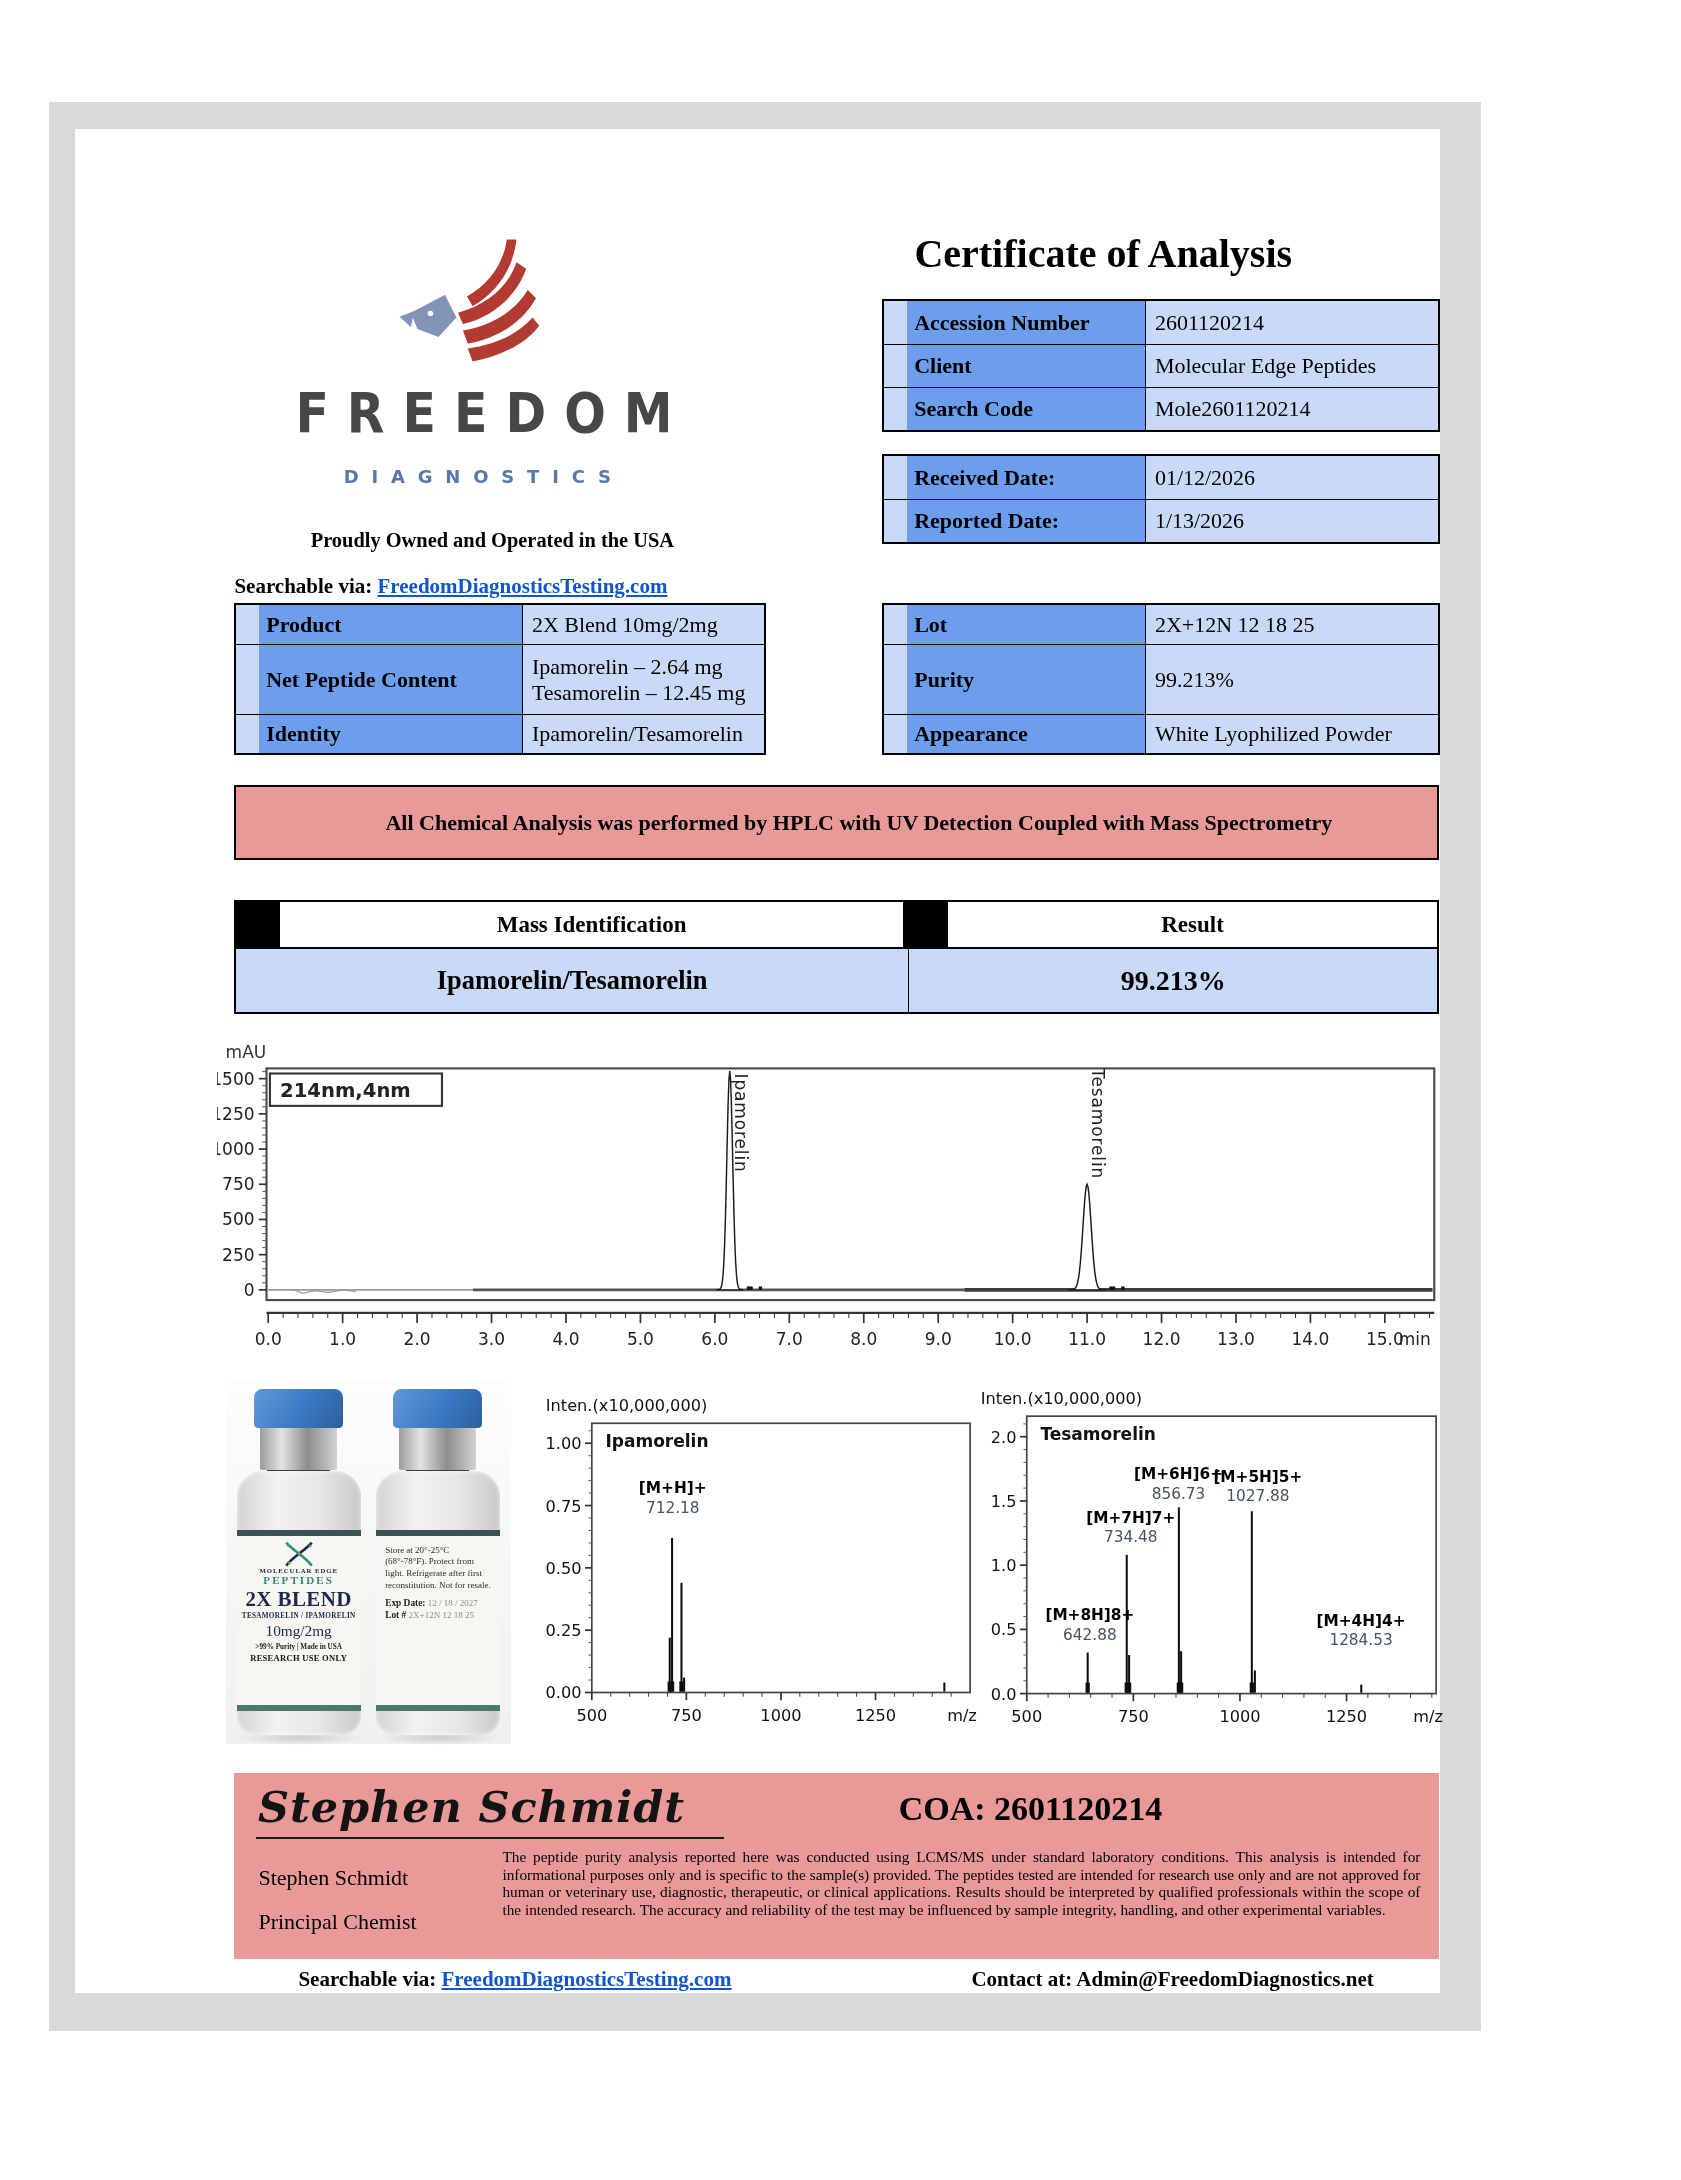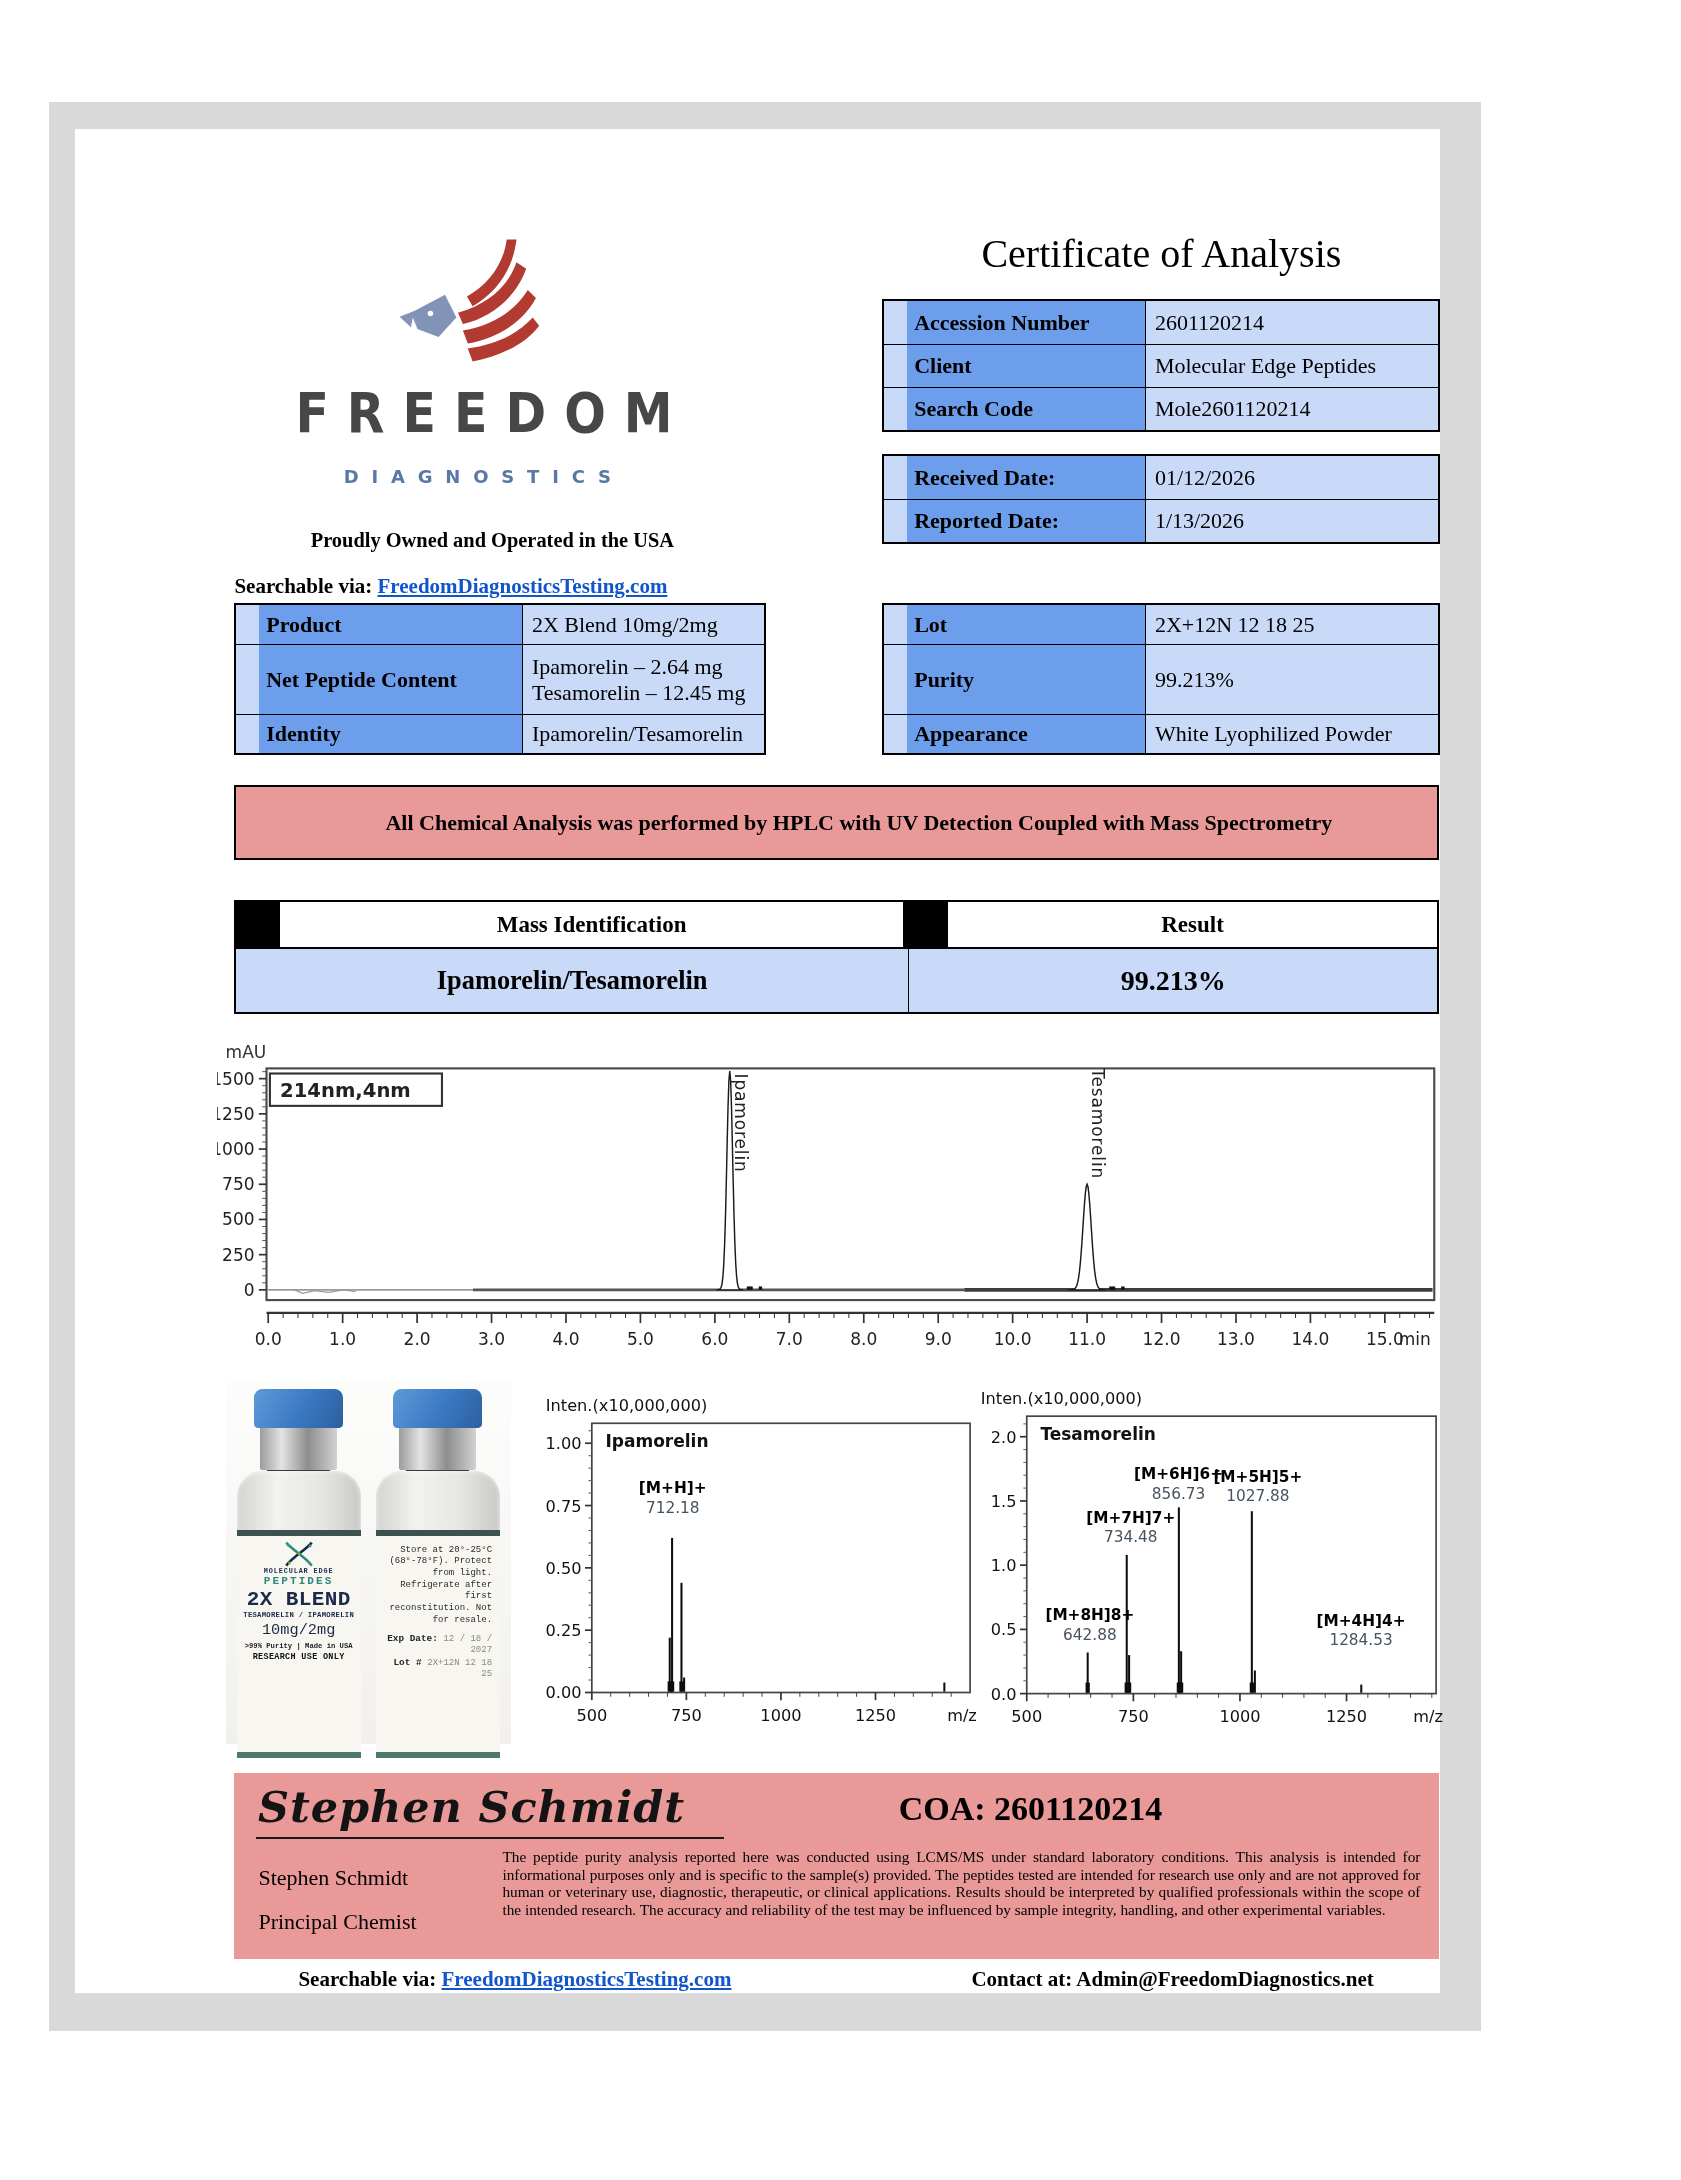--- a/index.html
+++ b/index.html
@@ -13,21 +13,21 @@
   .logo-wrap { left:202px; top:109px; width:400px; text-align:center; }
   .brand { font-family:"DejaVu Sans",sans-serif; font-weight:bold; font-size:49px; color:#474747;
            letter-spacing:18px; padding-left:18px; transform:scaleY(1.12); margin-top:5.1px; }
   .brand-sub { font-family:"DejaVu Sans",sans-serif; font-weight:bold; font-size:18px; color:#5878a8;
            letter-spacing:12.8px; padding-left:12.8px; margin-top:24px; }
   .tagline { left:136px; top:400px; width:562px; text-align:center; font-weight:bold; font-size:20.4px; }
   .search-line { left:159px; top:445px; font-weight:bold; font-size:21px; }
   .link { color:#1155cc; text-decoration:underline; font-weight:bold; cursor:pointer; }
 
   
-  .coa-title { left:839px; top:101px; width:494px; text-align:center; font-weight:normal; font-size:40px; }
+  .coa-title { left:839px; top:101px; width:494px; text-align:left; font-weight:bold; font-size:40px; }
 
   
   .kv-table { position:absolute; border:2.6px solid #000; display:flex; flex-direction:column; background:#000; }
   .kv-row { display:flex; background:#c9daf8;padding-left:23px; }
   .kv-row + .kv-row { border-top:1.7px solid #000; }
   .kv-label { background:#6d9eeb; border-right:1.7px solid #000; font-weight:bold; font-size:22px;
               padding:3.4px 6.8px; display:flex; align-items:center; }
   .kv-value { background:#c9daf8; flex:1; font-size:22px; padding:3.4px 8.5px; display:flex;
               flex-direction:column; justify-content:center; }
   .t-info   { left:807px;  top:170px; width:558px; }
@@ -71,23 +71,23 @@
       background:linear-gradient(120deg,#5f9ada,#3a78c2 55%,#2d5f9e); border-radius:8.5px 8.5px 4.3px 4.3px; }
   .vial .collar { position:absolute; left:28px; top:37px; width:77px; height:44px;
       background:linear-gradient(90deg,#9c9c9c,#e3e3e3 28%,#8d8d8d 62%,#d2d2d2); border-radius:2.6px; }
   .vial .stopper { position:absolute; left:34px; top:80px; width:65px; height:41px; background:#3c3b38;
       border-radius:4.3px; }
   .vial .glass { position:absolute; left:4.3px; top:82px; width:124px; height:264px;
       background:linear-gradient(90deg,#d3d4d1,#f2f3f0 32%,#e6e7e4 68%,#c9cac7);
       border-radius:25.6px 25.6px 19px 19px; box-shadow:inset 0 0 5.1px #ffffffcc; }
   .vial .shadow { position:absolute; left:3.4px; bottom:-6.8px; width:128px; height:13.6px;
       background:radial-gradient(ellipse at center,#00000026,transparent 70%); }
-  .vial .label { position:absolute; left:4.3px; top:141px; width:124px; height:228px; background:#f7f6f1;
+  .vial .label { position:absolute; left:4.3px; top:141px; width:124px; height:181px; background:#f7f6f1;
       border-top:6px solid #3c524e; border-bottom:6px solid #4a7a6a; overflow:hidden;
-      font-family:Liberation Mono, monospace;text-align:right; }
+      font-family:Liberation Serif, serif; }
   .label-c { display:flex; flex-direction:column; align-items:center; text-align:center; padding-top:3.4px; }
   .l-brandtop { font-size:6.8px;  font-weight:bold; color:#1b2a4a; letter-spacing:0.9px; margin-top:-1.7px; }
   .l-brand    { font-size:11px; font-weight:bold; color:#2e8b7a; letter-spacing:2.1px; }
   .l-product  { font-size:21px; font-weight:bold; color:#1b2a4a; letter-spacing:0.4px; margin-top:0.9px; }
   .l-sub      { font-size:7.2px; font-weight:bold; color:#1b2a4a; letter-spacing:0.3px; }
   .l-dose     { font-size:15.3px; color:#1e2b46; margin-top:2.6px; }
   .l-purity   { font-size:7.2px; font-weight:bold; color:#222; margin-top:2.6px; }
   .l-research { font-size:8.5px; font-weight:bold; color:#111; letter-spacing:0.3px; margin-top:1.7px; }
   .label-r { padding:8.5px 7.7px 0 9.4px; text-align:left; }
   .r-store { font-size:9px; color:#2b2b2b; line-height:1.3; }

